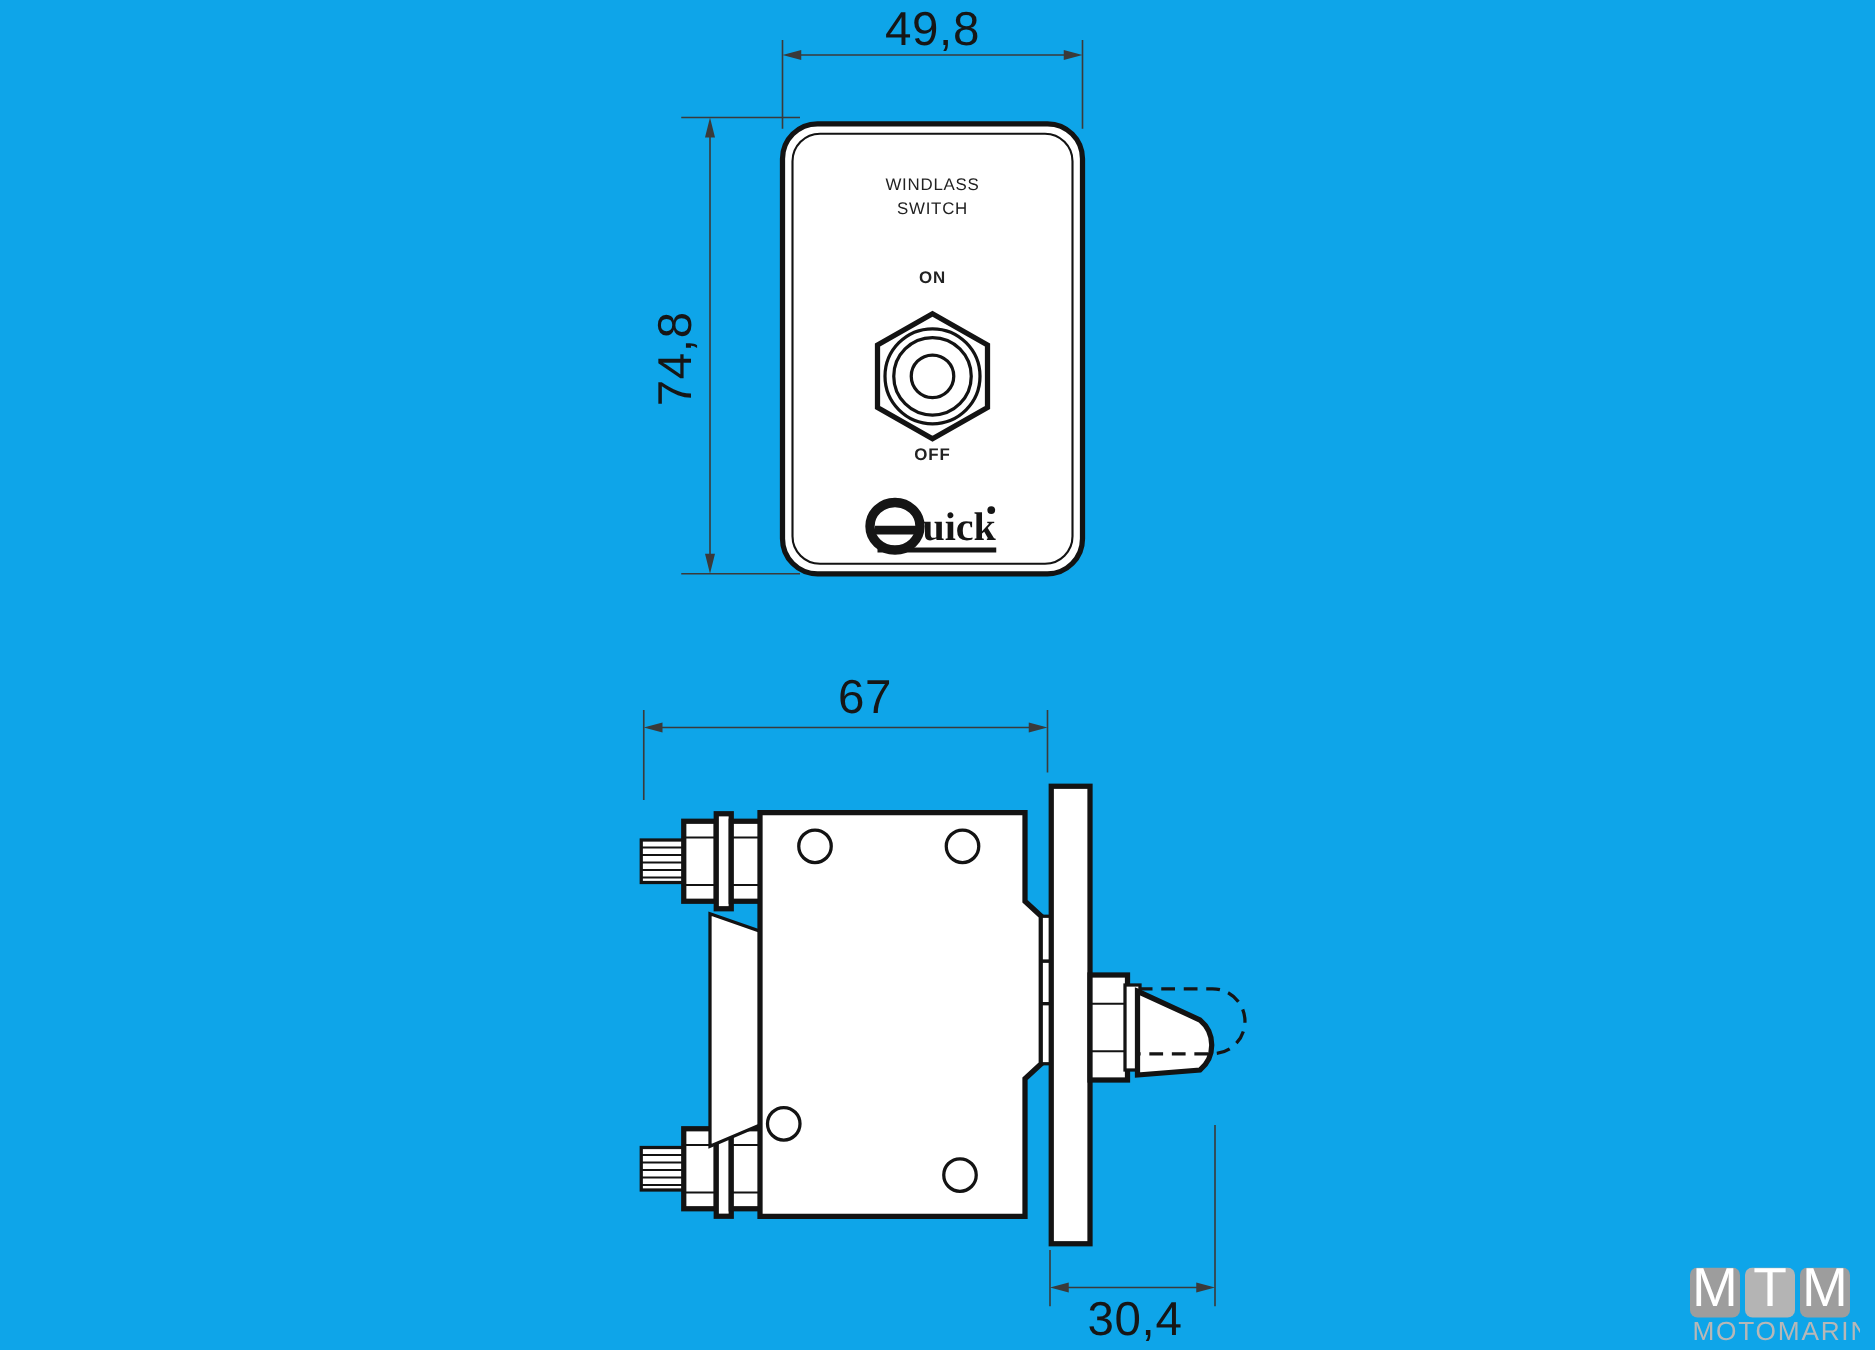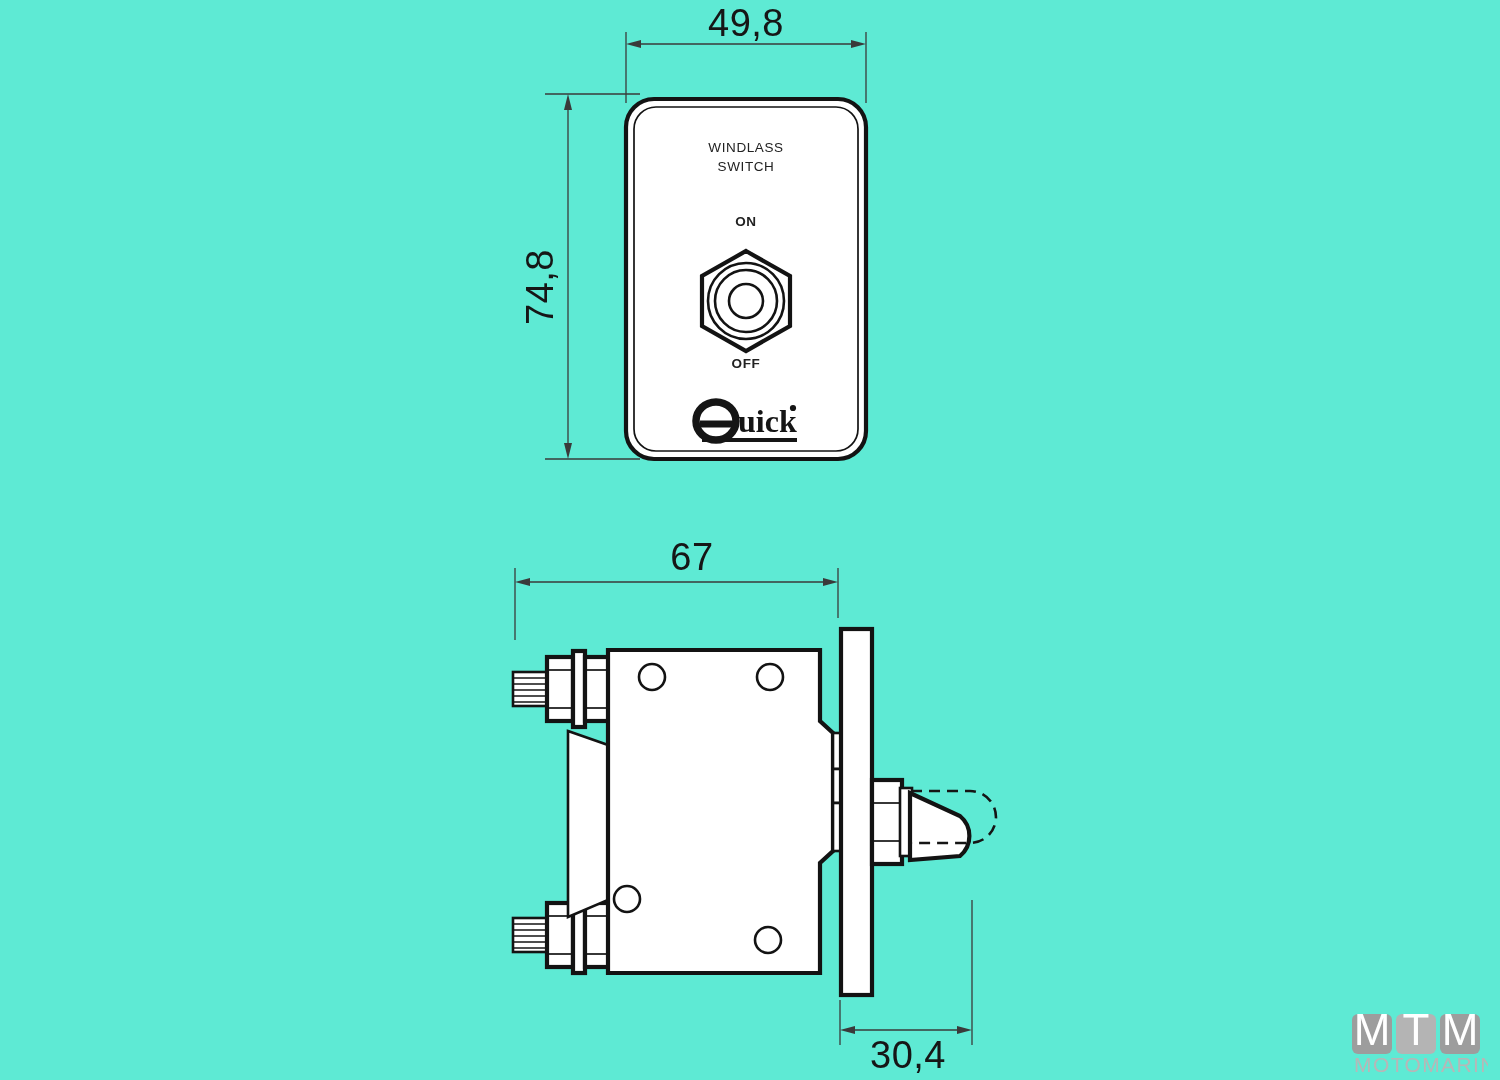--- a/index.html
+++ b/index.html
@@ -9,21 +9,21 @@
     background: #ffffff;
   }
   body {
     font-family: "Liberation Sans", sans-serif;
     color: #1a1a1a;
   }
   #sheet {
     position: relative;
     width: 1500px;
     height: 1080px;
-    background: #5eead4;
+    background: #0ea5e9;
     overflow: hidden;
   }
   #drawing-svg {
     position: absolute;
     left: 0;
     top: 0;
     width: 1500px;
     height: 1080px;
     display: block;
   }

